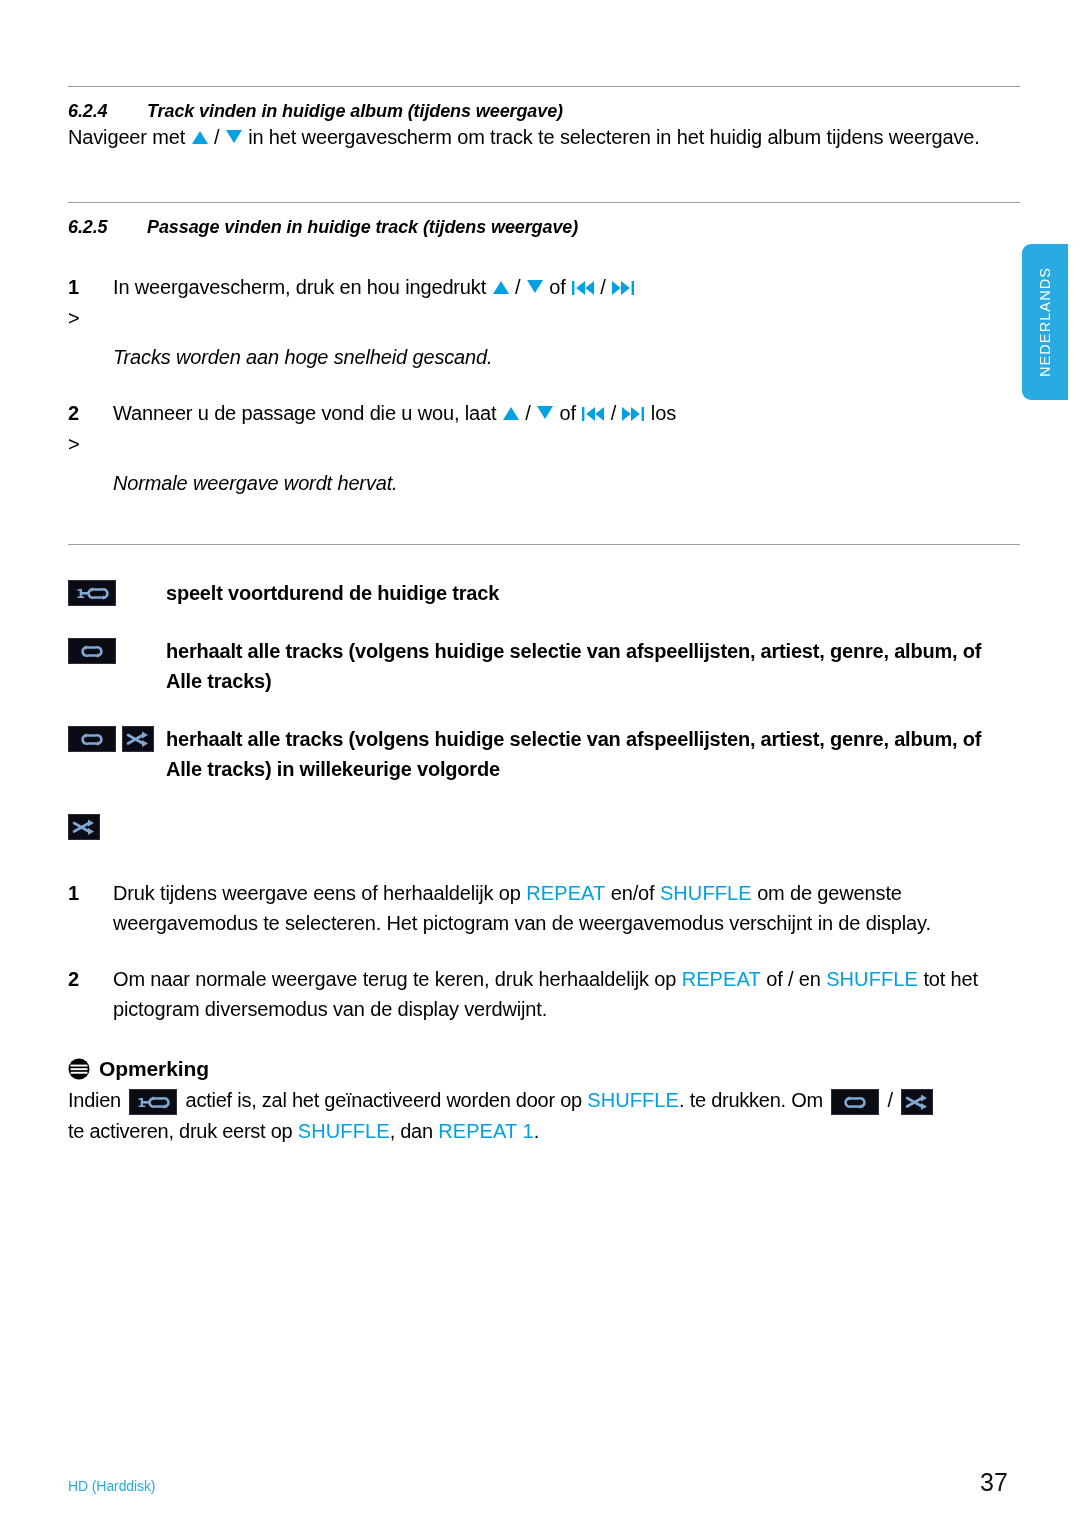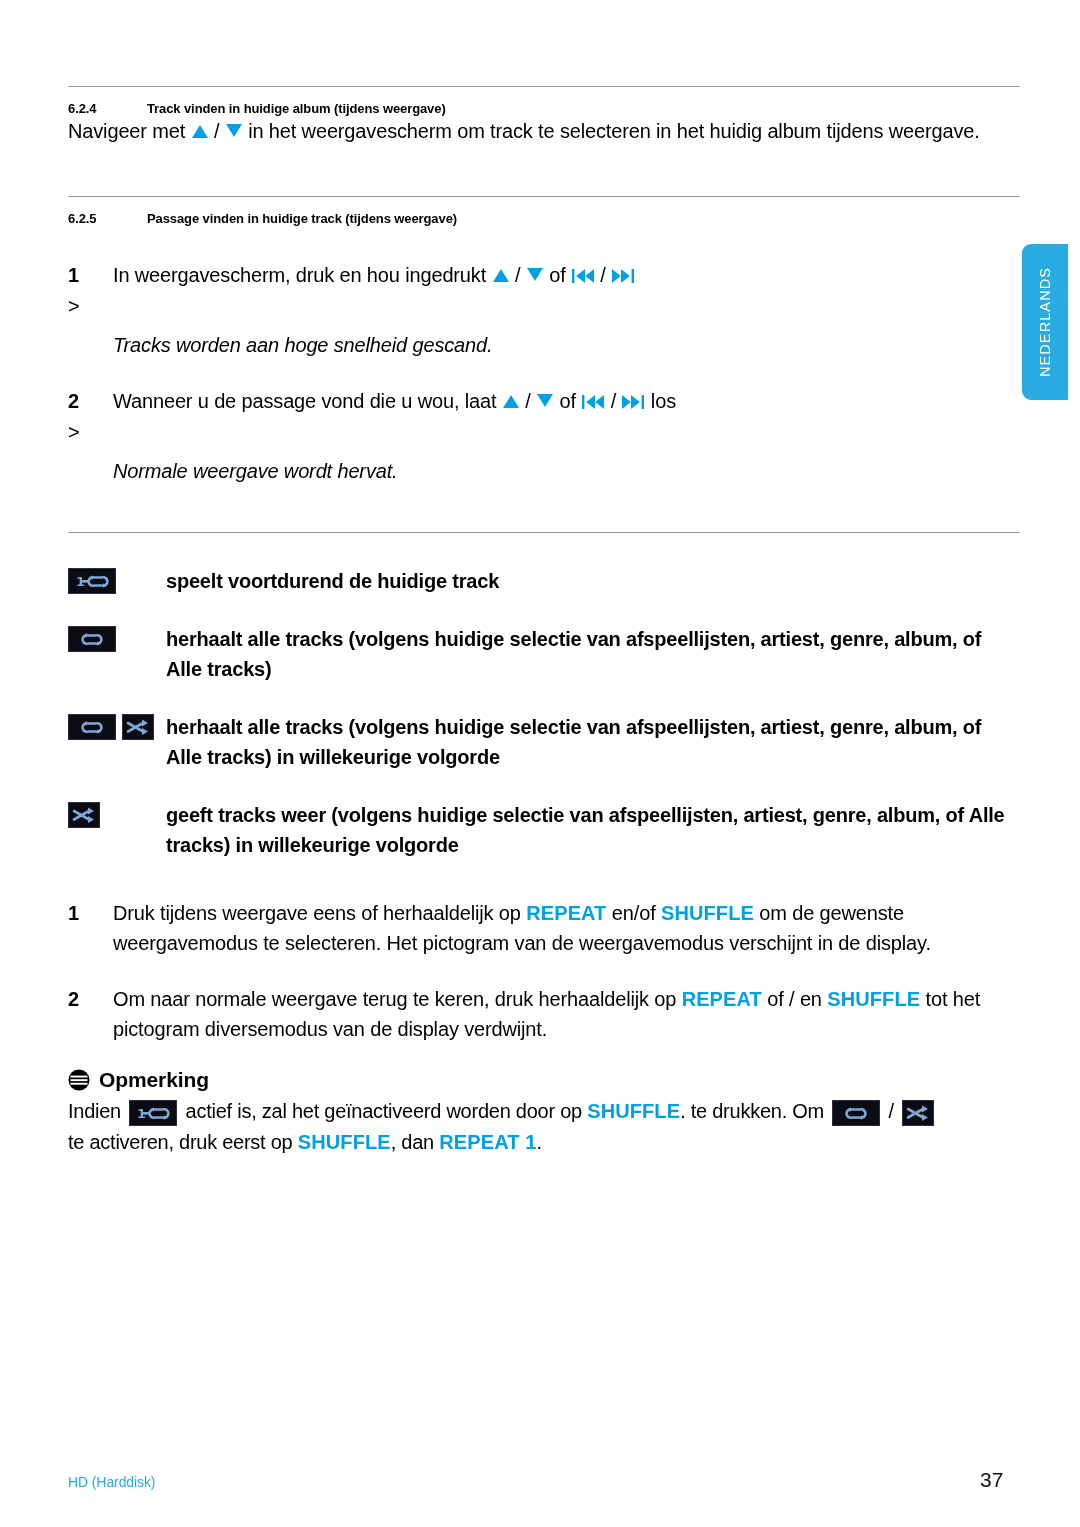--- a/index.html
+++ b/index.html
@@ -54,22 +54,23 @@
     border: none;
     border-top: 1.6px solid #9b9b9b;
     margin: 0;
     width: 952px;
   }
 
   .sec-head {
     display: flex;
     align-items: flex-end;
     font-weight: bold;
-    font-size: 13px;
+    font-size: 18px;
     letter-spacing: -0.1px;
+    font-style: italic;
   }
   .sec-num { width: 79px; flex: none; }
   .sec-title { flex: 1; }
 
   p.body {
     font-size: 20px;
     line-height: 30px;
     margin: 0;
     letter-spacing: -0.15px;
   }
@@ -87,21 +88,21 @@
   }
   .step-gt {
     width: 45px;
     flex: none;
     font-weight: normal;
   }
   .step-body { flex: 1; }
   .step-body.italic { font-style: italic; margin-top: 39px; }
 
   
-  .kw { color: #00A0E3; font-weight: bold; letter-spacing: 0.1px; }
+  .kw { color: #00A0E3; font-weight: normal; letter-spacing: 0.1px; }
 
   
   .tri {
     display: inline-block;
     width: 0; height: 0;
     vertical-align: 0px;
     margin: 0 1px;
   }
   .tri-up {
     border-left: 8px solid transparent;
@@ -172,21 +173,21 @@
     display: flex;
     align-items: baseline;
   }
   .footer-left {
     font-size: 14px;
     color: #29ABE2;
     letter-spacing: -0.1px;
   }
   .footer-spacer { flex: 1; }
   .footer-page {
-    font-size: 21px;
+    font-size: 25px;
     color: #111111;
     width: 40px;
     text-align: left;
   }
 </style>
 </head>
 <body>
 
 <div class="page">
 
@@ -327,36 +328,35 @@
             <svg width="30" height="24" viewBox="0 0 30 24">
               <g fill="none" stroke="#7fa7d4" stroke-width="2.6" stroke-linecap="round">
                 <path d="M5 8 L20 16.5"></path>
                 <path d="M5 16.5 L20 8"></path>
               </g>
               <polygon points="19,4.6 19,11.4 25,8" fill="#7fa7d4"></polygon>
               <polygon points="19,13.1 19,19.9 25,16.5" fill="#7fa7d4"></polygon>
             </svg>
           </span>
         </span>
-        <span class="mode-text">geeft tracks weer (volgens huidige selectie van afspeellijsten, artiest, genre, album, of Alle tracks) in willekeurige volgorde</span>
       </div>
 
     </div>
 
     <div class="step" style="margin-top:38px">
       <span class="step-num">1</span>
       <span class="step-body"><span>Druk tijdens weergave eens of herhaaldelijk op </span><span class="kw">REPEAT</span><span> en/of </span><span class="kw">SHUFFLE</span><span> om de gewenste weergavemodus te selecteren. Het pictogram van de weergavemodus verschijnt in de display.</span></span>
     </div>
 
     <div class="step" style="margin-top:26px">
       <span class="step-num">2</span>
       <span class="step-body"><span>Om naar normale weergave terug te keren, druk herhaaldelijk op </span><span class="kw">REPEAT</span><span> of / en </span><span class="kw">SHUFFLE</span><span> tot het pictogram diversemodus van de display verdwijnt.</span></span>
     </div>
 
-    <div class="note-head" style="margin-top:24px">
+    <div class="note-head" style="margin-top:33px">
       <span class="note-icon">
         <svg width="22" height="22" viewBox="0 0 22 22">
           <circle cx="11" cy="11" r="10.5" fill="#000000"></circle>
           <rect x="2.5" y="6.6" width="17" height="1.9" fill="#ffffff"></rect>
           <rect x="2.5" y="10.2" width="17" height="1.9" fill="#ffffff"></rect>
           <rect x="2.5" y="13.8" width="17" height="1.9" fill="#ffffff"></rect>
         </svg>
       </span>
       <span>Opmerking</span>
     </div>

